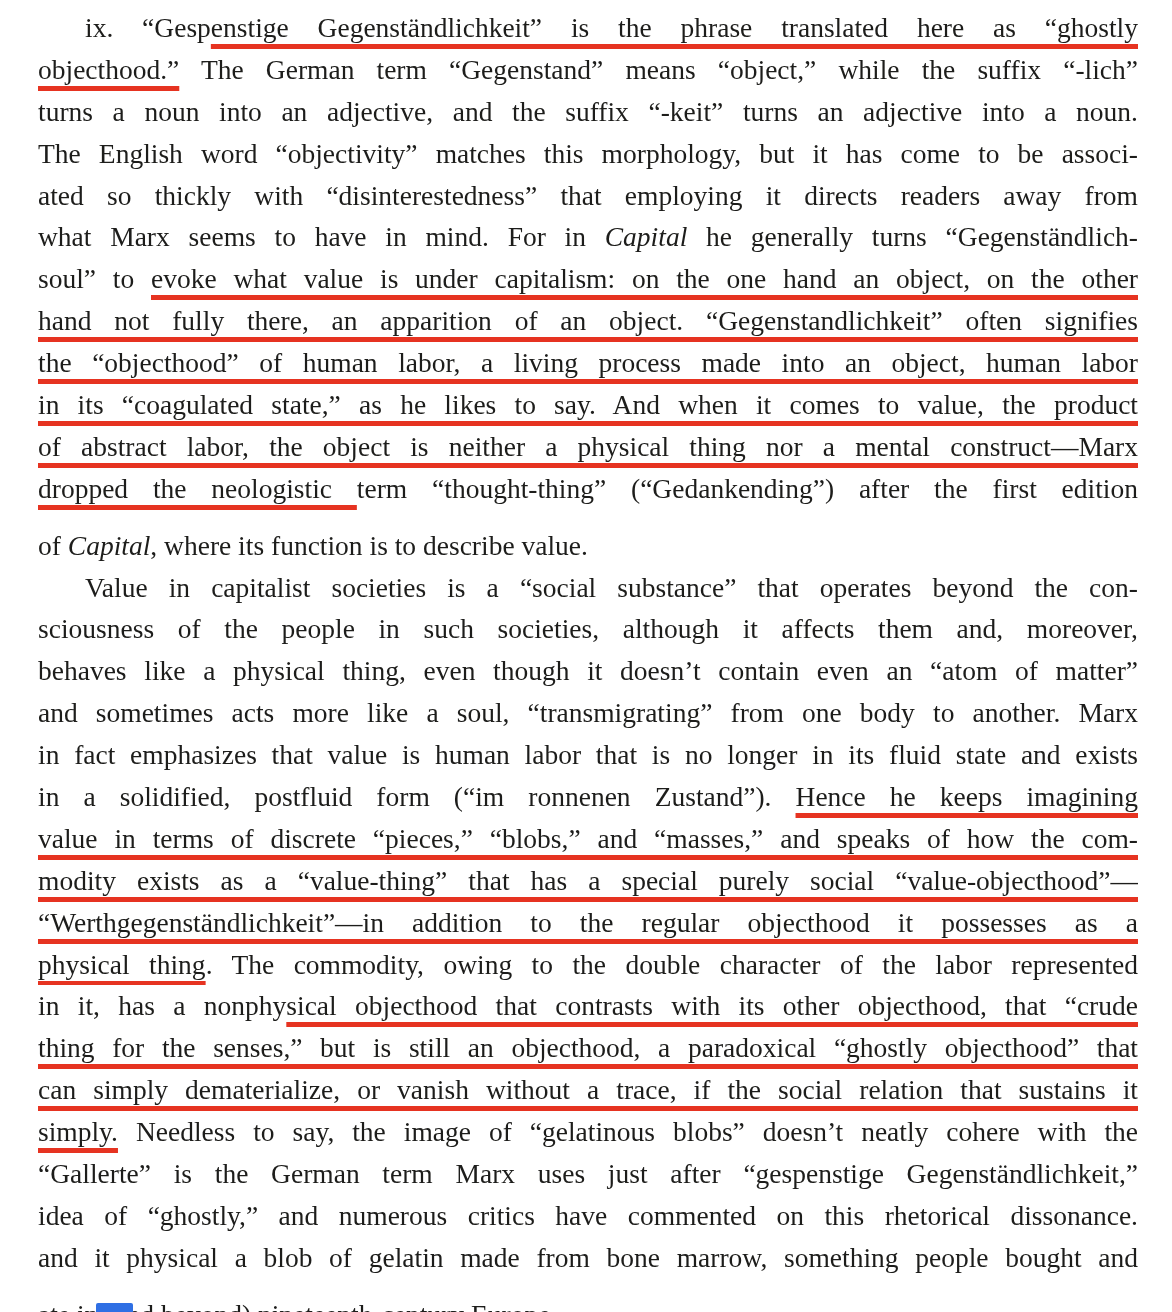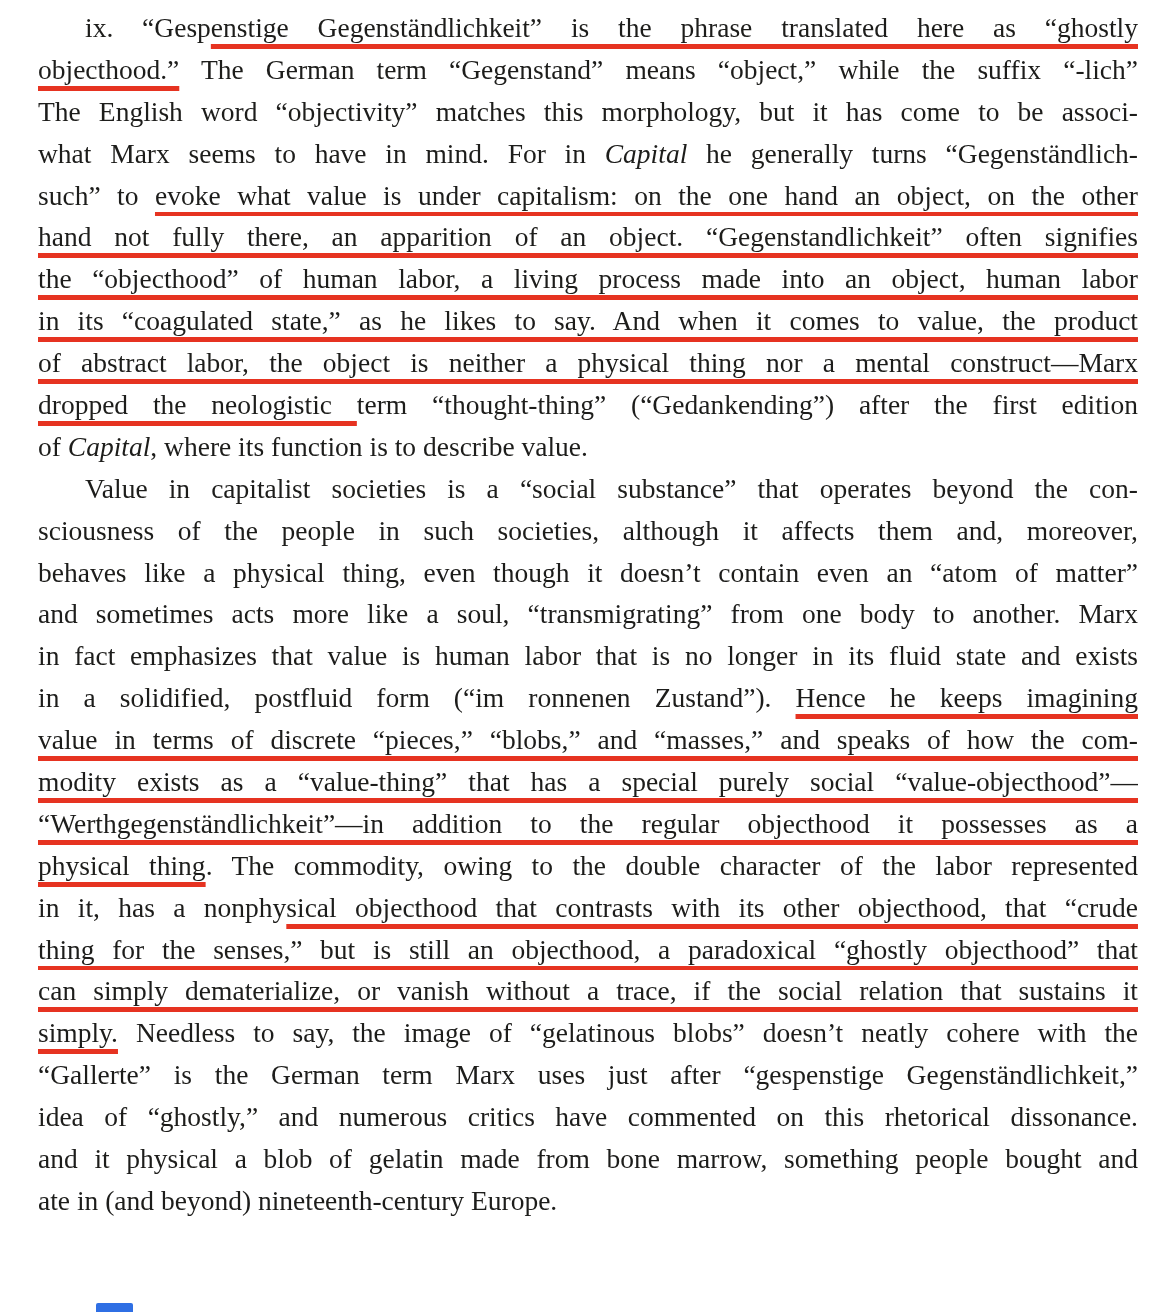--- a/index.html
+++ b/index.html
@@ -26,21 +26,21 @@
     overflow: hidden;
     white-space: normal;
   }
   
   .line:not(.last)::after {
     content: "";
     display: inline-block;
     width: 100%;
     height: 0;
   }
-  .line.last { text-align: left; }
+  .line.last { text-align: left; margin-top: 15px; }
   .line.indent { text-indent: 47px; }
   .hl {
     text-decoration: underline;
     text-decoration-color: var(--underline-color, #e63321);
     text-decoration-thickness: 5px;
     text-underline-offset: 6.5px;
     text-decoration-skip-ink: none;
   }
   .it { font-style: italic; }
   .blue-marker {
@@ -53,23 +53,25 @@
     background: var(--marker-color, #2f6fe4);
   }
 </style>
 </head>
 <body>
 
 <div class="page" style="--underline-color: #e63321; --marker-color: #2f6fe4; background: rgb(255, 255, 255); color: rgb(29, 29, 27);">
   <div class="text-block" id="text-block">
       <div class="line indent"><span>ix. “Gesp</span><span class="hl">enstige Gegenständlichkeit” is the phrase translated here as “ghostly</span></div>
       <div class="line"><span class="hl">objecthood.”</span><span> The German term “Gegenstand” means “object,” while the suffix “-lich”</span></div>
+      <div class="line"><span>turns a noun into an adjective, and the suffix “-keit” turns an adjective into a noun.</span></div>
       <div class="line"><span>The English word “objectivity” matches this morphology, but it has come to be associ-</span></div>
+      <div class="line"><span>ated so thickly with “disinterestedness” that employing it directs readers away from</span></div>
       <div class="line"><span>what Marx seems to have in mind. For in </span><span class="it">Capital</span><span> he generally turns “Gegenständlich-</span></div>
-      <div class="line"><span>such” to </span><span class="hl">evoke what value is under capitalism: on the one hand an object, on the other</span></div>
+      <div class="line"><span>soul” to </span><span class="hl">evoke what value is under capitalism: on the one hand an object, on the other</span></div>
       <div class="line"><span class="hl">hand not fully there, an apparition of an object. “Gegenstandlichkeit” often signifies</span></div>
       <div class="line"><span class="hl">the “objecthood” of human labor, a living process made into an object, human labor</span></div>
       <div class="line"><span class="hl">in its “coagulated state,” as he likes to say. And when it comes to value, the product</span></div>
       <div class="line"><span class="hl">of abstract labor, the object is neither a physical thing nor a mental construct—Marx</span></div>
       <div class="line"><span class="hl">dropped the neologistic </span><span>term “thought-thing” (“Gedankending”) after the first edition</span></div>
       <div class="line last"><span>of </span><span class="it">Capital</span><span>, where its function is to describe value.</span></div>
       <div class="line indent"><span>Value in capitalist societies is a “social substance” that operates beyond the con-</span></div>
       <div class="line"><span>sciousness of the people in such societies, although it affects them and, moreover,</span></div>
       <div class="line"><span>behaves like a physical thing, even though it doesn’t contain even an “atom of matter”</span></div>
       <div class="line"><span>and sometimes acts more like a soul, “transmigrating” from one body to another. Marx</span></div>

